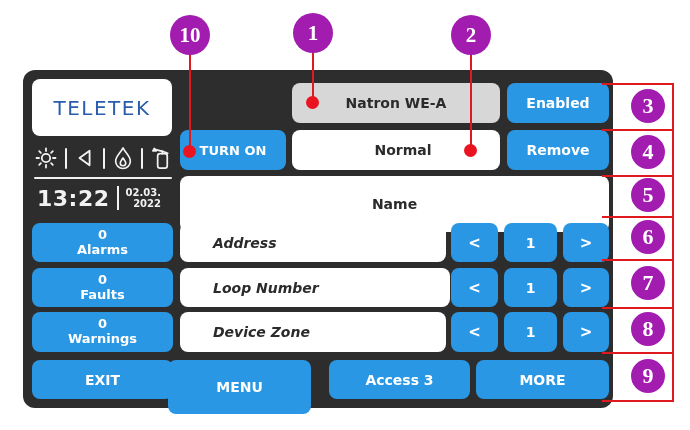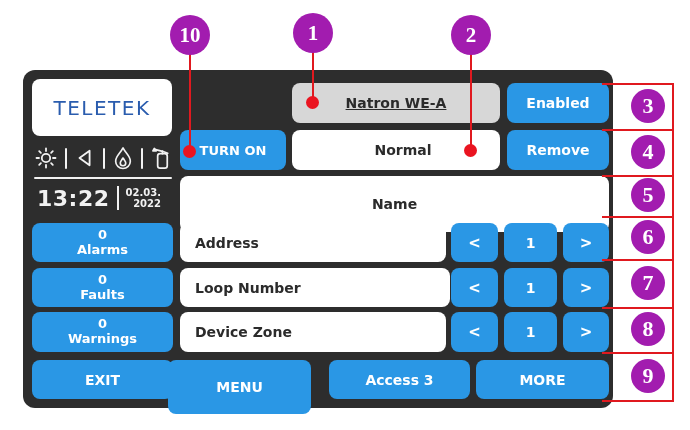--- a/index.html
+++ b/index.html
@@ -10,22 +10,22 @@
   .panel {
     position:absolute; left:23px; top:70px; width:590px; height:338px;
     background:#2d2d2d; border-radius:12px;
   }
   .el {
     position:absolute; display:flex; align-items:center; justify-content:center;
     border-radius:8px; font-weight:bold; font-size:14px; box-sizing:border-box;
   }
   .blue  { background:#2a97e5; color:#ffffff; }
   .white { background:#ffffff; color:#2b2b2b; }
-  .gray  { background:#d7d7d7; color:#2b2b2b;text-decoration:underline; }
-  .left-align { justify-content:flex-start; padding-left:15px; }
+  .gray  { background:#d7d7d7; color:#2b2b2b; }
+  .left-align { justify-content:flex-start; padding-left:33px;font-style:italic; }
   .counter { flex-direction:column; line-height:1.15; font-size:13px; }
   .logo-box { background:#ffffff; border-radius:8px; }
   .logo-text {
     color:#2a5cae; font-weight:normal; font-size:20px; letter-spacing:1.5px;
   }
   .icons-row {
     position:absolute; display:flex; align-items:center; gap:7px; color:#f2f2f2;
   }
   .icon-sep { width:2px; height:21px; background:#f2f2f2; border-radius:1px; }
   .time-row {

